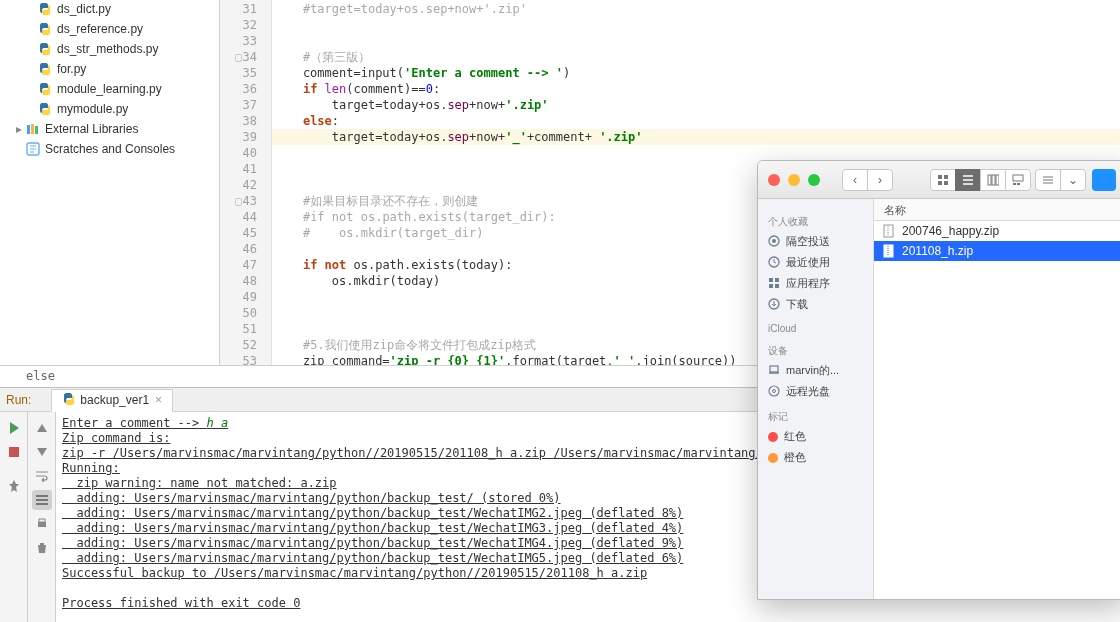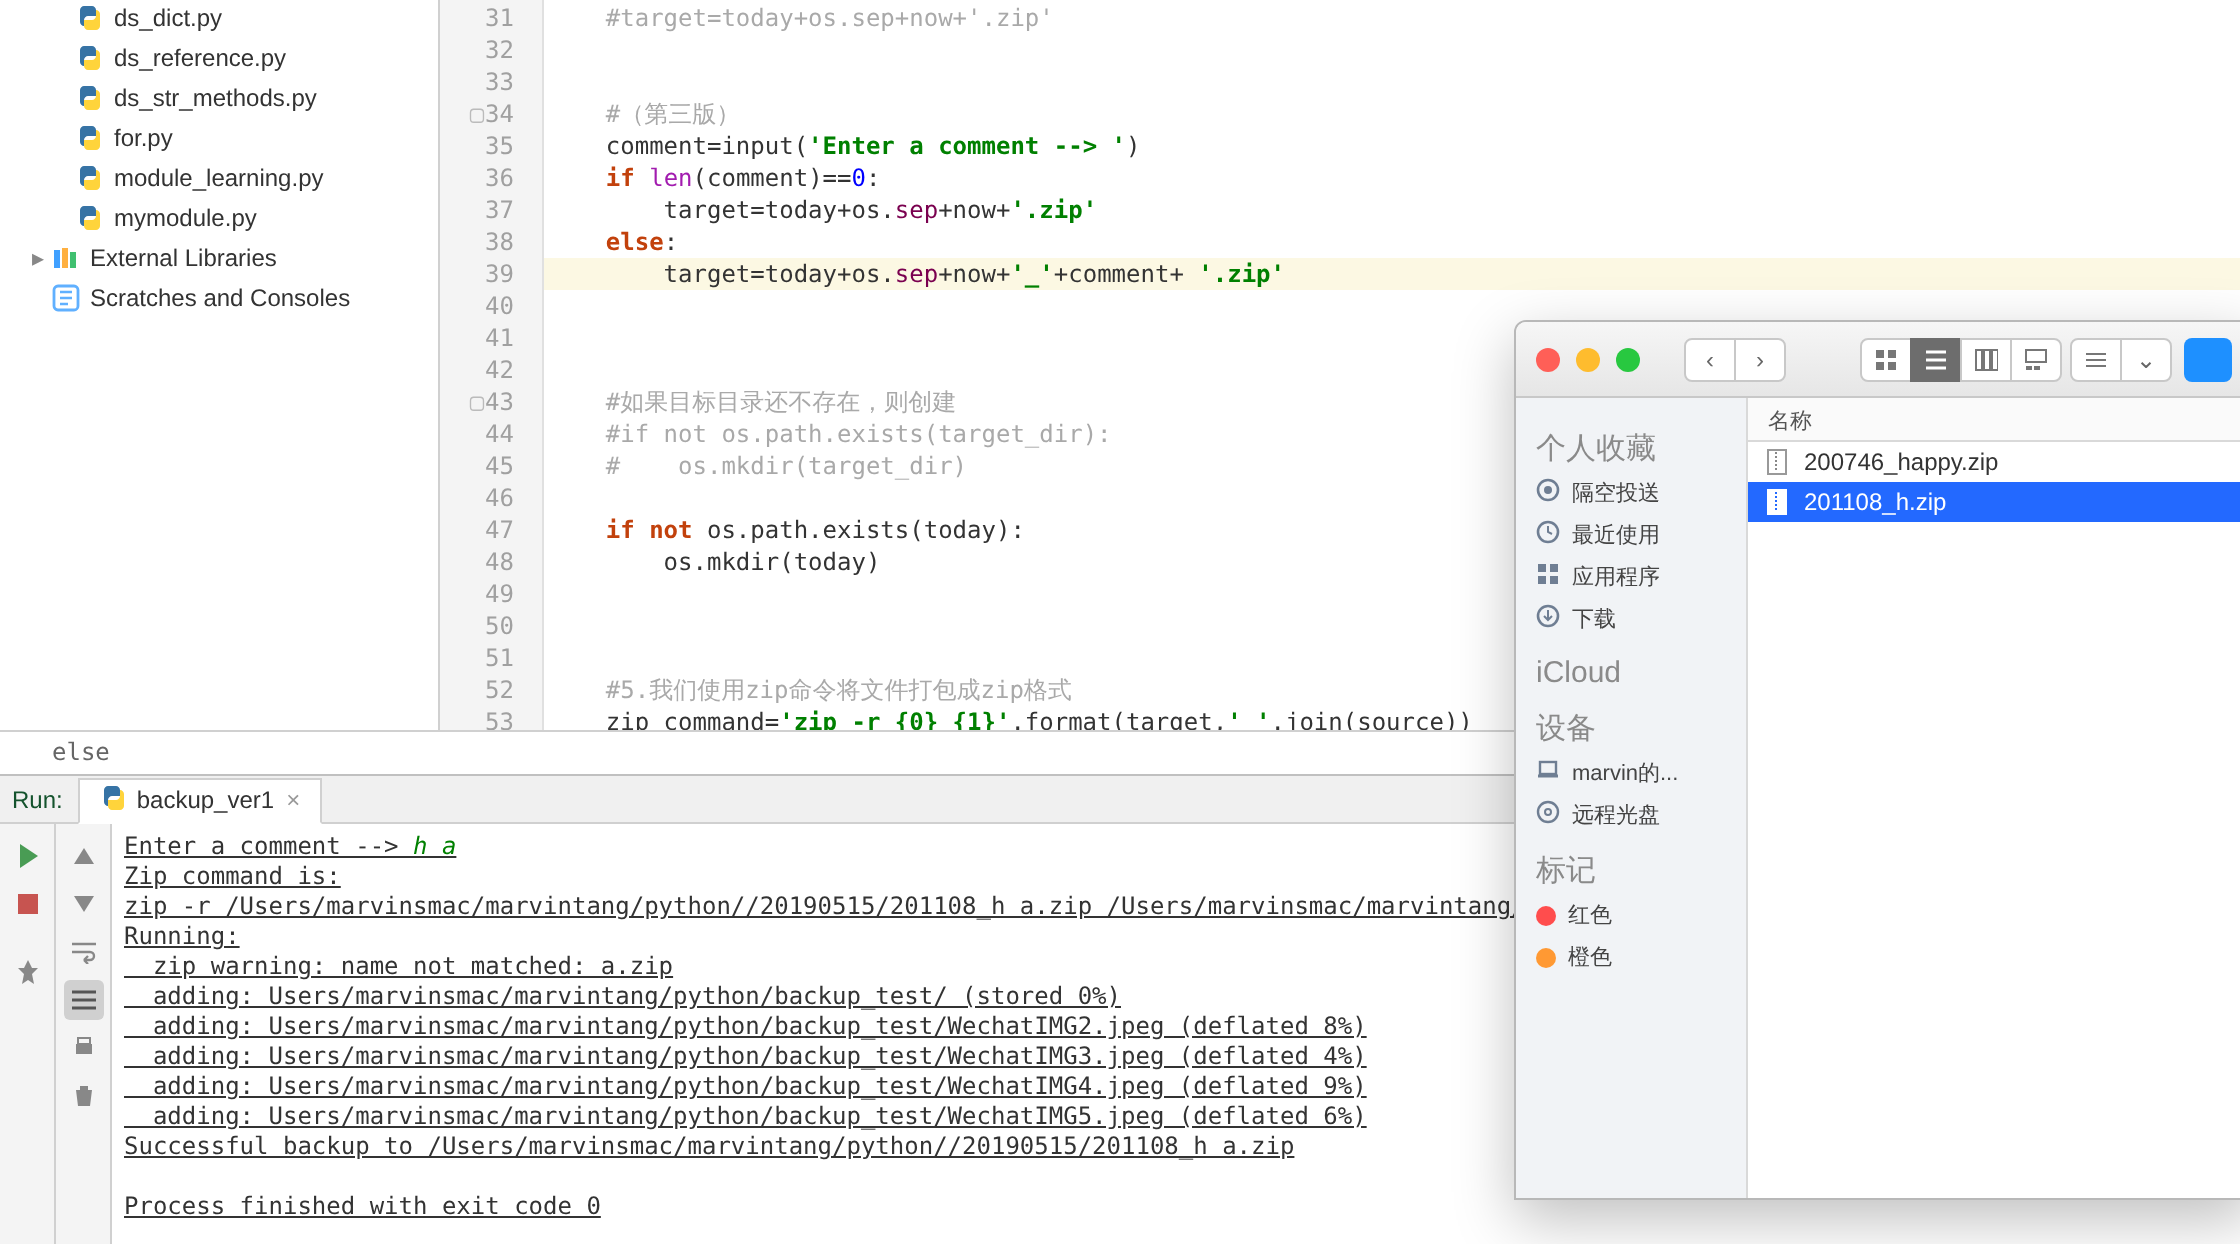--- a/index.html
+++ b/index.html
@@ -15,21 +15,21 @@
 .editor { flex:1; display:flex; background:#fff; overflow:hidden; }
 .gutter { width:52px; background:#f4f4f4; border-right:1px solid #e0e0e0; text-align:right; padding-right:14px; padding-top:1px; font-family:Menlo,Consolas,monospace; font-size:12px; color:#a0a0a0; line-height:16px; }
 .gutter .marker { display:inline-block; width:8px; text-align:center; color:#bbb; }
 .code { flex:1; font-family:Menlo,Consolas,monospace; font-size:12px; line-height:16px; padding-top:1px; white-space:pre; overflow:hidden; }
 .code .ln { height:16px; padding-left:2px; }
 .code .ln.hl { background:#fcf8e3; }
 .code .g { color:#a9a9a9; } .code .k { color:#c2410c; font-weight:bold; } .code .b { color:#a21caf; } .code .s { color:#008000; font-weight:bold; } .code .n { color:#0000ff; } .code .f { color:#7a004f; }
 .breadcrumb { height:22px; border-top:1px solid #d0d0d0; background:#fff; padding:3px 26px; font-family:Menlo,monospace; font-size:12px; color:#666; }
 .bottom { height:235px; border-top:1px solid #c0c0c0; display:flex; flex-direction:column; }
 .runtabs { height:24px; display:flex; align-items:center; background:#f0f0f0; border-bottom:1px solid #d0d0d0; padding-left:6px; font-size:12px; }
-.runtabs .lbl { color:#14532d; margin-right:8px; }
+.runtabs .lbl { color:#a16207; margin-right:20px; }
 .runtabs .tab { background:#fff; border:1px solid #d0d0d0; border-bottom:1px solid #fff; margin-bottom:-1px; padding:2px 10px; display:flex; align-items:center; }
 .runtabs .tab .pyicon { margin-right:4px; }
 .runtabs .tab .x { margin-left:6px; color:#999; cursor:pointer; }
 .runbody { flex:1; display:flex; overflow:hidden;text-decoration:underline; }
 .rungutter { width:28px; background:#f4f4f4; border-right:1px solid #d0d0d0; display:flex; flex-direction:column; align-items:center; padding-top:6px; }
 .rungutter .btn { width:20px; height:20px; margin-bottom:4px; cursor:pointer; display:flex; align-items:center; justify-content:center; }
 .rungutter2 { width:28px; background:#f4f4f4; border-right:1px solid #d0d0d0; display:flex; flex-direction:column; align-items:center; padding-top:6px; }
 .rungutter2 .btn { width:20px; height:20px; margin-bottom:4px; cursor:pointer; display:flex; align-items:center; justify-content:center; }
 .console { flex:1; font-family:Menlo,Consolas,monospace; font-size:12px; line-height:15px; white-space:pre; padding:4px 6px; overflow:hidden; color:#333; }
 .console .inp { color:#008000; font-style:italic; }
@@ -40,21 +40,21 @@
 .tbspacer { flex:1; }
 .tb-btn { width:26px; height:22px; border:1px solid #c8c8c8; background:#fff; border-radius:4px; margin-left:4px; display:inline-flex; align-items:center; justify-content:center; color:#666; cursor:pointer; }
 .tb-btn.on { background:#6d6d6d; color:#fff; border-color:#6d6d6d;}
 .tb-seg { display:flex; margin-left:4px; }
 .tb-seg .tb-btn { margin-left:-1px; border-radius:0;}
 .tb-seg .tb-btn:first-child{border-radius:4px 0 0 4px;margin-left:0;}
 .tb-seg .tb-btn:last-child{border-radius:0 4px 4px 0;}
 .tb-blue { width:24px; height:22px; background:#1e90ff; border-radius:4px; margin-left:6px;}
 .finderbody { flex:1; display:flex; }
 .fside { width:116px; background:#f1f3f6; border-right:1px solid #d9d9d9; padding:8px 0; font-size:11px; }
-.fside .hdr { color:#8a8a8a; padding:2px 10px; margin-top:6px; font-size:15px;}
+.fside .hdr { color:#8a8a8a; padding:2px 10px; margin-top:6px; font-size:10px;}
 .fside .fi { display:flex; align-items:center; padding:3px 10px; cursor:pointer; color:#444;}
 .fside .fi svg, .fside .fi .dot { margin-right:6px; }
 .fmain { flex:1; display:flex; flex-direction:column;}
 .fhdr { height:22px; border-bottom:1px solid #d9d9d9; padding:4px 10px; font-size:11px; color:#555; background:#fafafa; }
 .flist { flex:1; }
 .frow { height:20px; display:flex; align-items:center; padding:0 8px; font-size:12px; }
 .frow .ficon { width:16px; margin-right:4px; display:inline-flex;}
 .frow.sel { background:#2369ff; color:#fff; }
 .dot { width:10px; height:10px; border-radius:5px;}
 </style>

